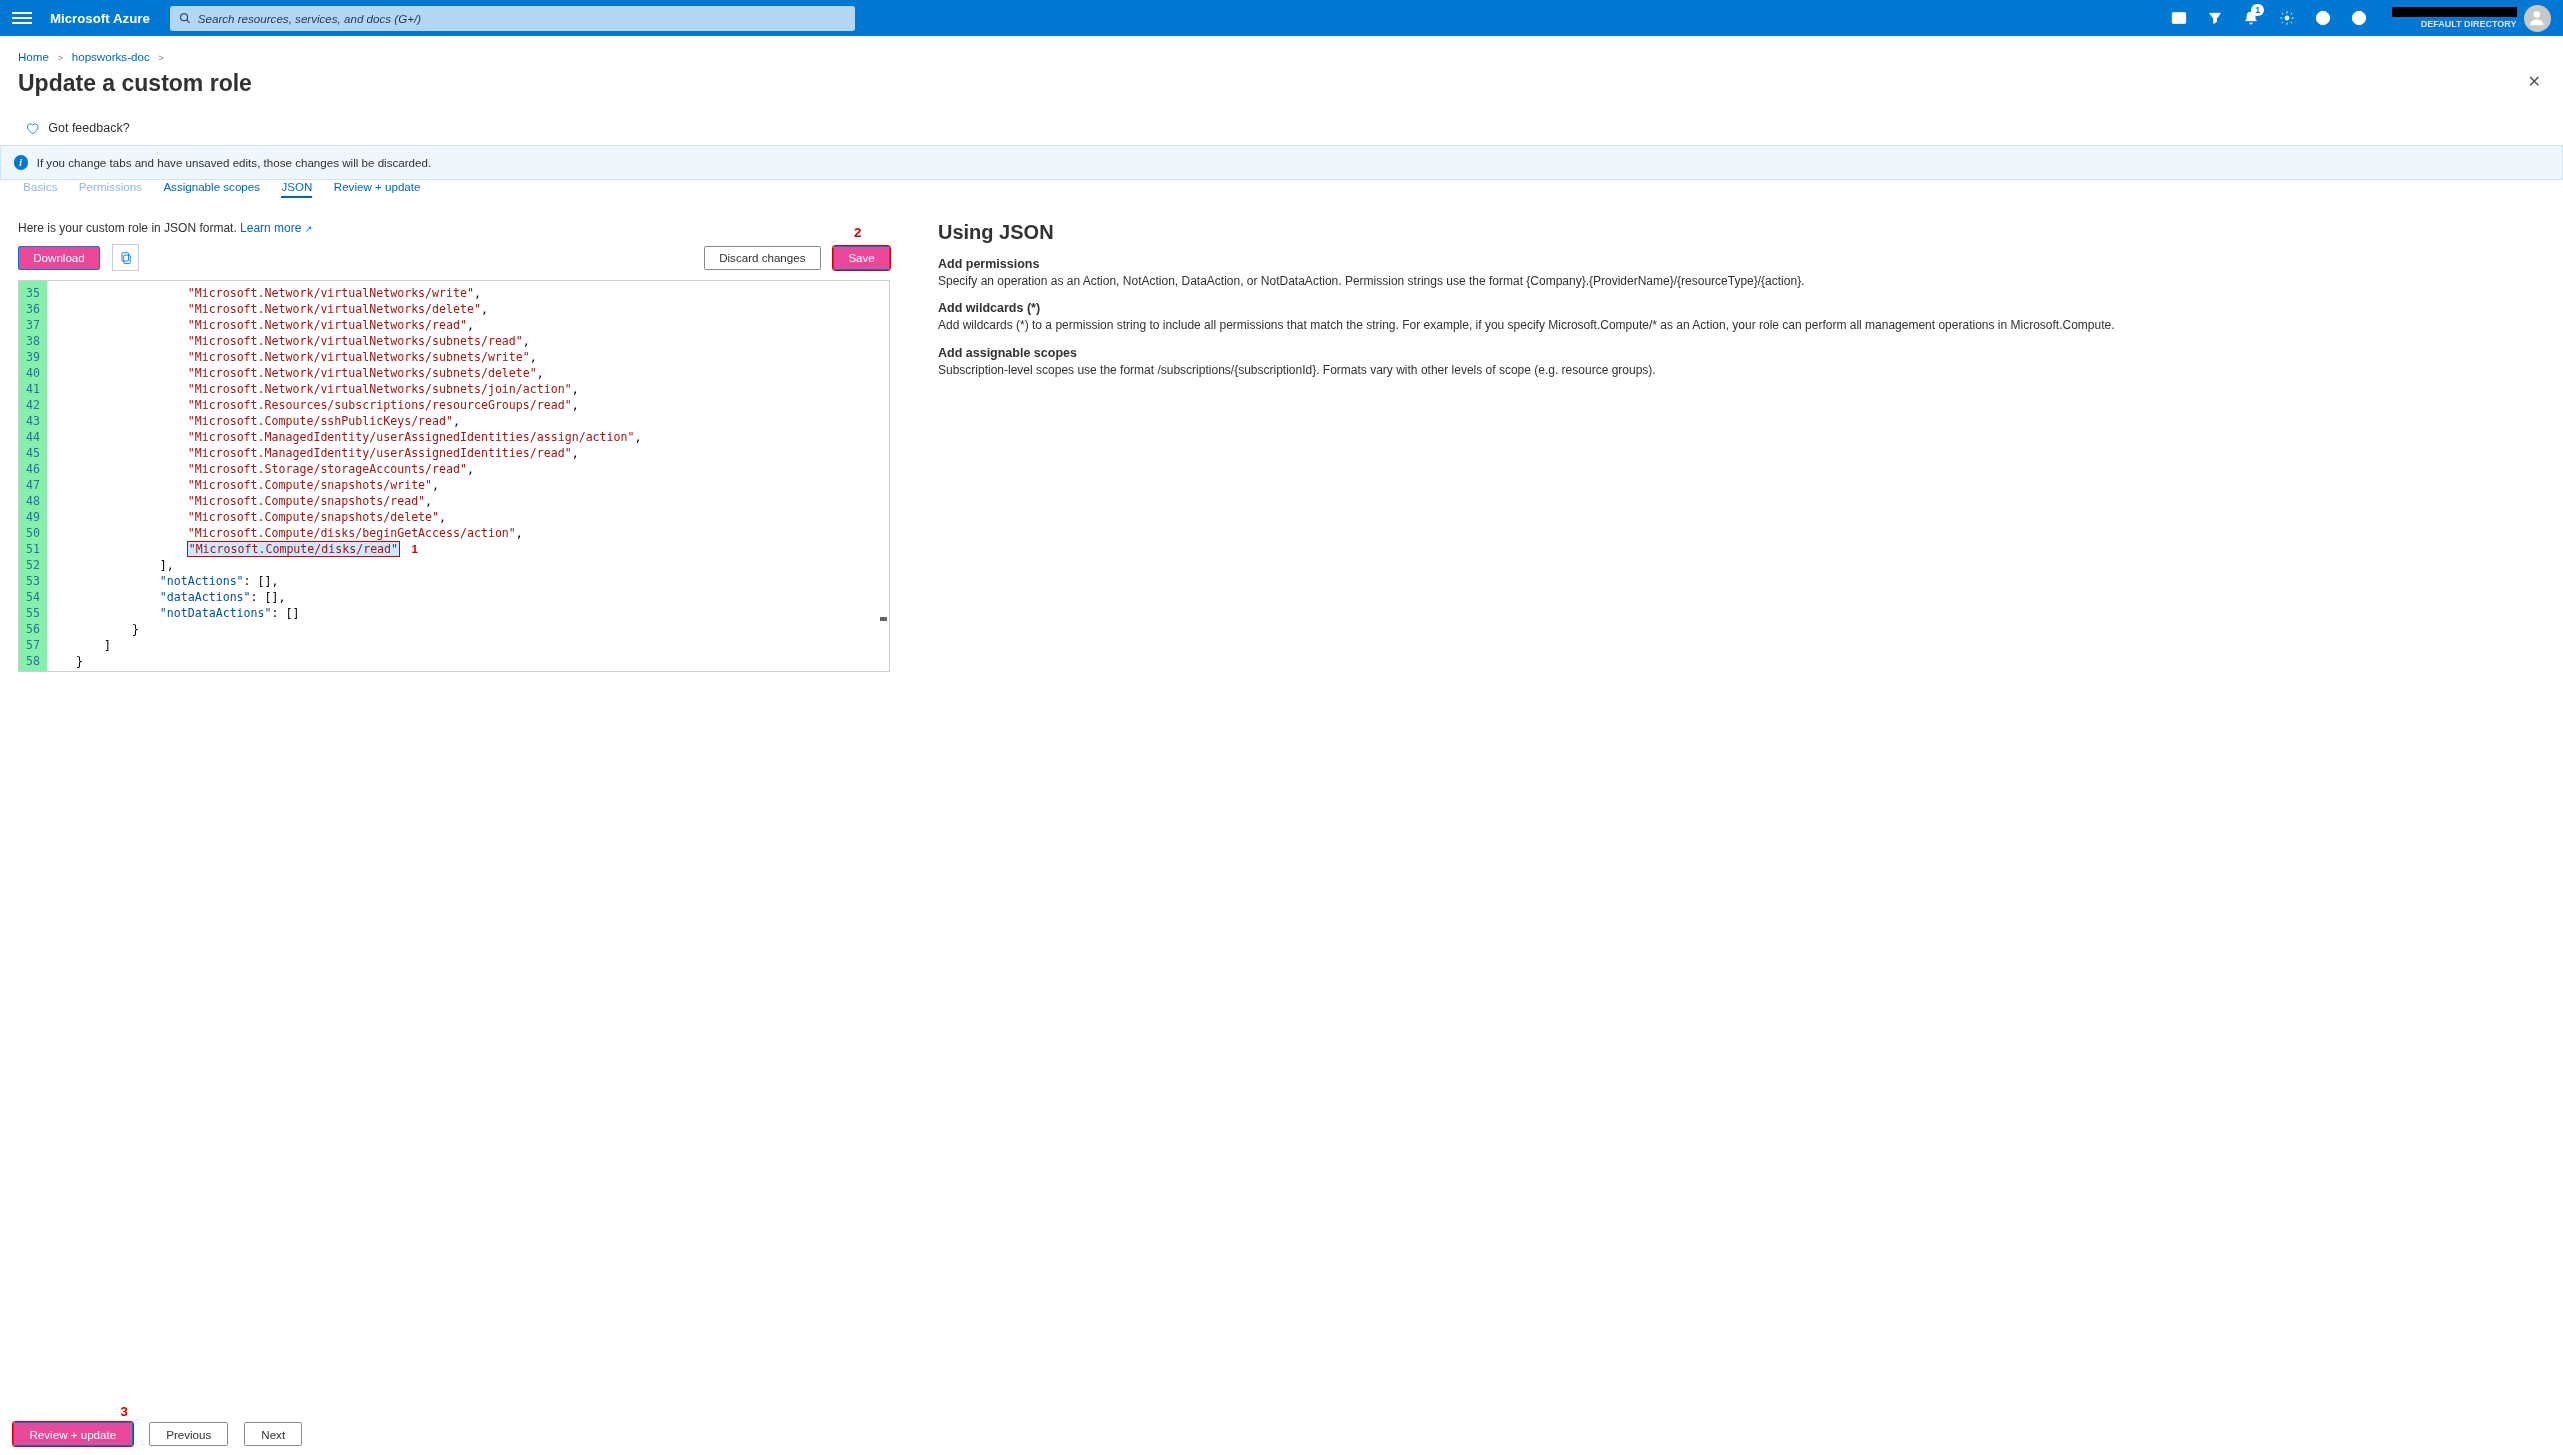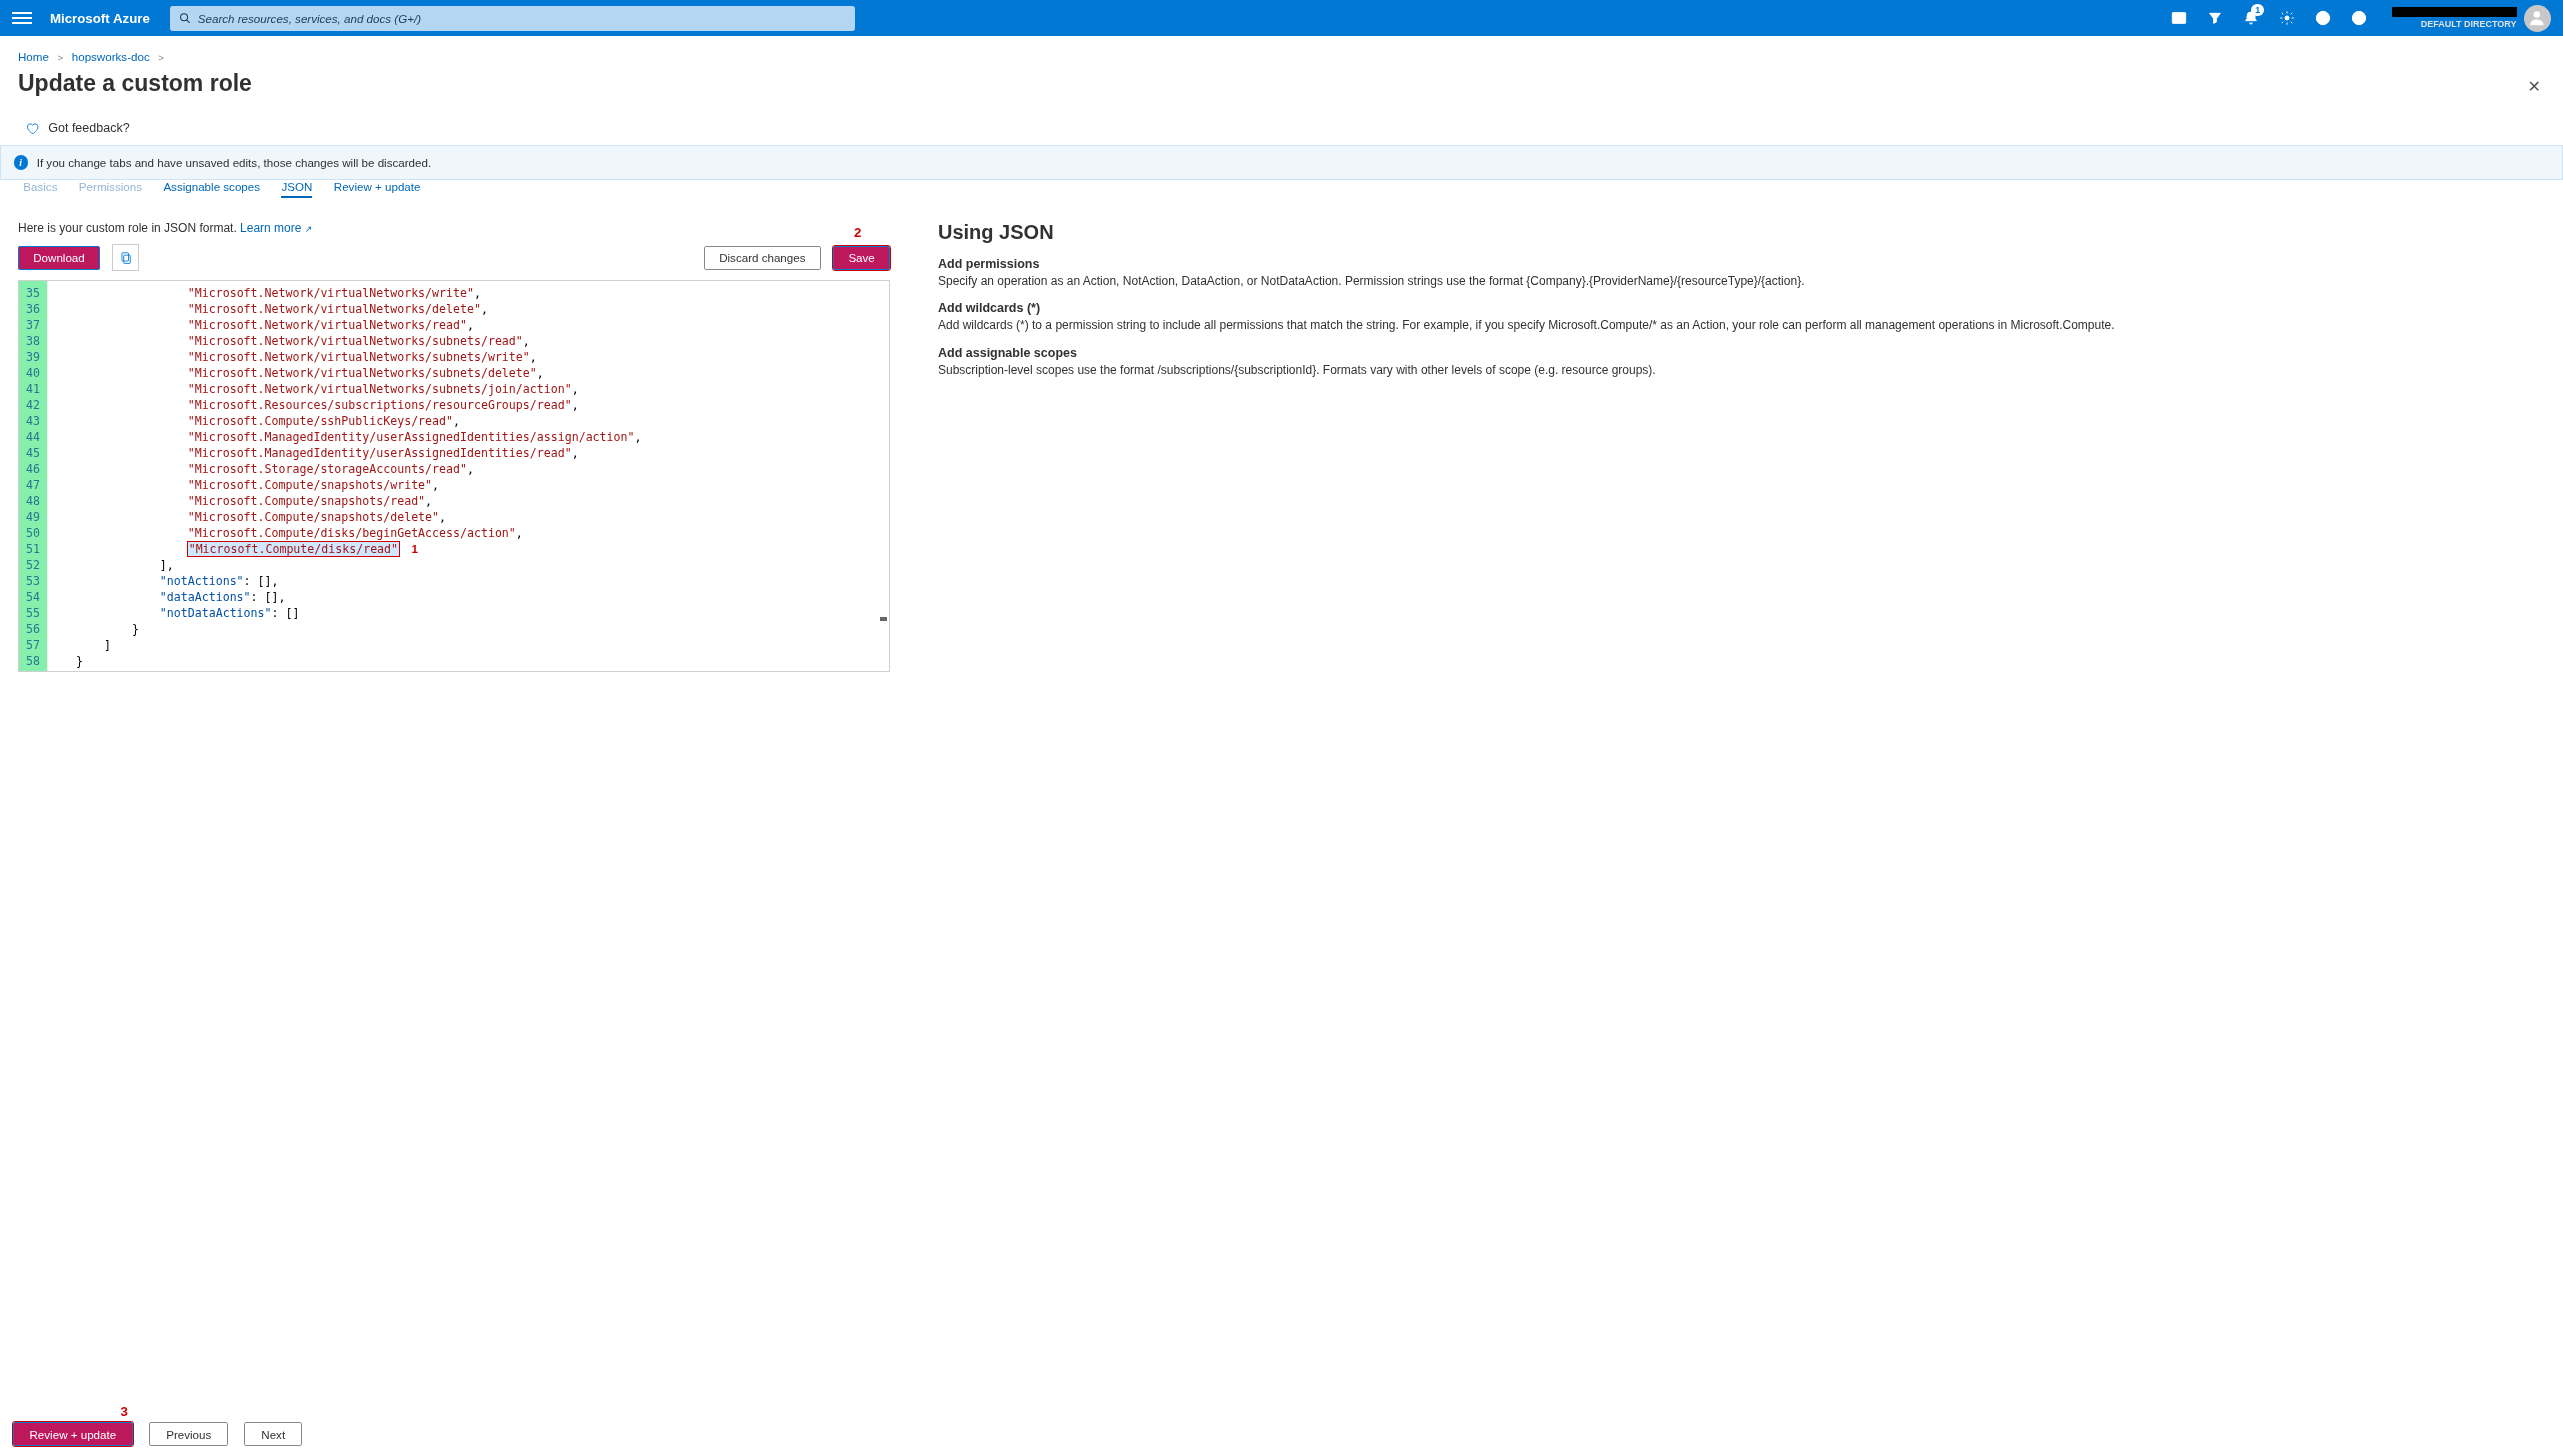--- a/index.html
+++ b/index.html
@@ -24,21 +24,21 @@
 .topbar .account .redact { width:125px; height:10.7px; background:#000; margin-bottom:1.8px; }
 .topbar .account .dir { font-size:9px; color:#e1e1e1; }
 .topbar .avatar { width:27px; height:27px; border-radius:50%; background:#c8c8c8; display:flex; align-items:center; justify-content:center; }
 .topbar .avatar svg { width:19.6px; height:19.6px; fill:#fff; }
 
 
 .main { padding:9px 18px 0 18px; }
 .breadcrumb { font-size:11.6px; margin:5.3px 0 7.1px; }
 .breadcrumb a { color:#0067b8; text-decoration:none; }
 .breadcrumb .sep { color:#888; margin:0 5.3px; font-size:9.8px; }
-.pageheader { display:flex; align-items:flex-end; justify-content:space-between; margin-bottom:14.2px;gap:8px; }
+.pageheader { display:flex; align-items:flex-start; justify-content:space-between; margin-bottom:14.2px;gap:8px; }
 .pagetitle { font-size:23px; font-weight:600; }
 .closebtn { font-size:16px; color:#555; cursor:pointer; width:21.4px; height:21.4px; display:flex; align-items:center; justify-content:center; }
 
 .feedback { display:flex; align-items:center; gap:9px; padding:9px 0 10.7px 7.1px; font-size:12.5px; color:#323130; }
 .feedback svg { width:14.2px; height:14.2px; stroke:#0078d4; fill:none; stroke-width:1.5; }
 
 .infobar { background:#eff6fc; border:0.9px solid #cce4f7; padding:9px 12.5px; margin:0 -18px; display:flex; align-items:center; gap:9px; font-size:11.6px; }
 .infobar .infoicon { width:14.2px; height:14.2px; border-radius:50%; background:#0078d4; color:#fff; display:flex; align-items:center; justify-content:center; font-size:9.8px; font-weight:bold; font-style:italic; font-family:serif; }
 
 .tabs { display:flex; gap:21.4px; font-size:11.6px; padding:0 0 7.1px 5.3px; }
@@ -49,21 +49,21 @@
 .columns { display:flex; gap:48px; margin-top:16px; }
 .leftcol { flex:0 0 872px; }
 .rightcol { flex:1; padding-right:18px; }
 
 .descline { font-size:12px; margin-bottom:9px; }
 .descline a { color:#0067b8; text-decoration:none; }
 .extlink { font-size:9px; }
 
 .toolbar { display:flex; align-items:center; gap:12.5px; margin-bottom:9px; }
 .btn { padding:4.4px 14.2px; font-size:11.6px; cursor:pointer; border-radius:1.8px; }
-.btn-primary { background:#be185d; color:#fff; border:0.9px solid #0078d4; }
+.btn-primary { background:#ec4899; color:#fff; border:0.9px solid #0078d4; }
 .btn-default { background:#fff; color:#323130; border:0.9px solid #8a8886; }
 .iconbtn { width:27px; height:27px; display:flex; align-items:center; justify-content:center; border:0.9px solid #ccc; cursor:pointer; }
 .iconbtn svg { width:14.2px; height:14.2px; fill:#0078d4; }
 .toolbar .right { margin-left:auto; display:flex; gap:12.5px; position:relative; }
 .annotate { position:absolute; color:#c00; font-weight:600; font-size:13.3px; }
 .annotate.a2 { top:-21.4px; right:28.5px; }
 
 .editor { border:0.9px solid #d0d0d0; height:392px; overflow:hidden auto; display:flex; font-family:Menlo,Consolas,monospace; font-size:11.6px; position:relative; }
 .gutter { background:#86efac; text-align:right; padding:3.6px 7.1px; color:#237893; user-select:none; border-right:0.9px solid #eee; }
 .gutter div { height:16px; line-height:16px; }

